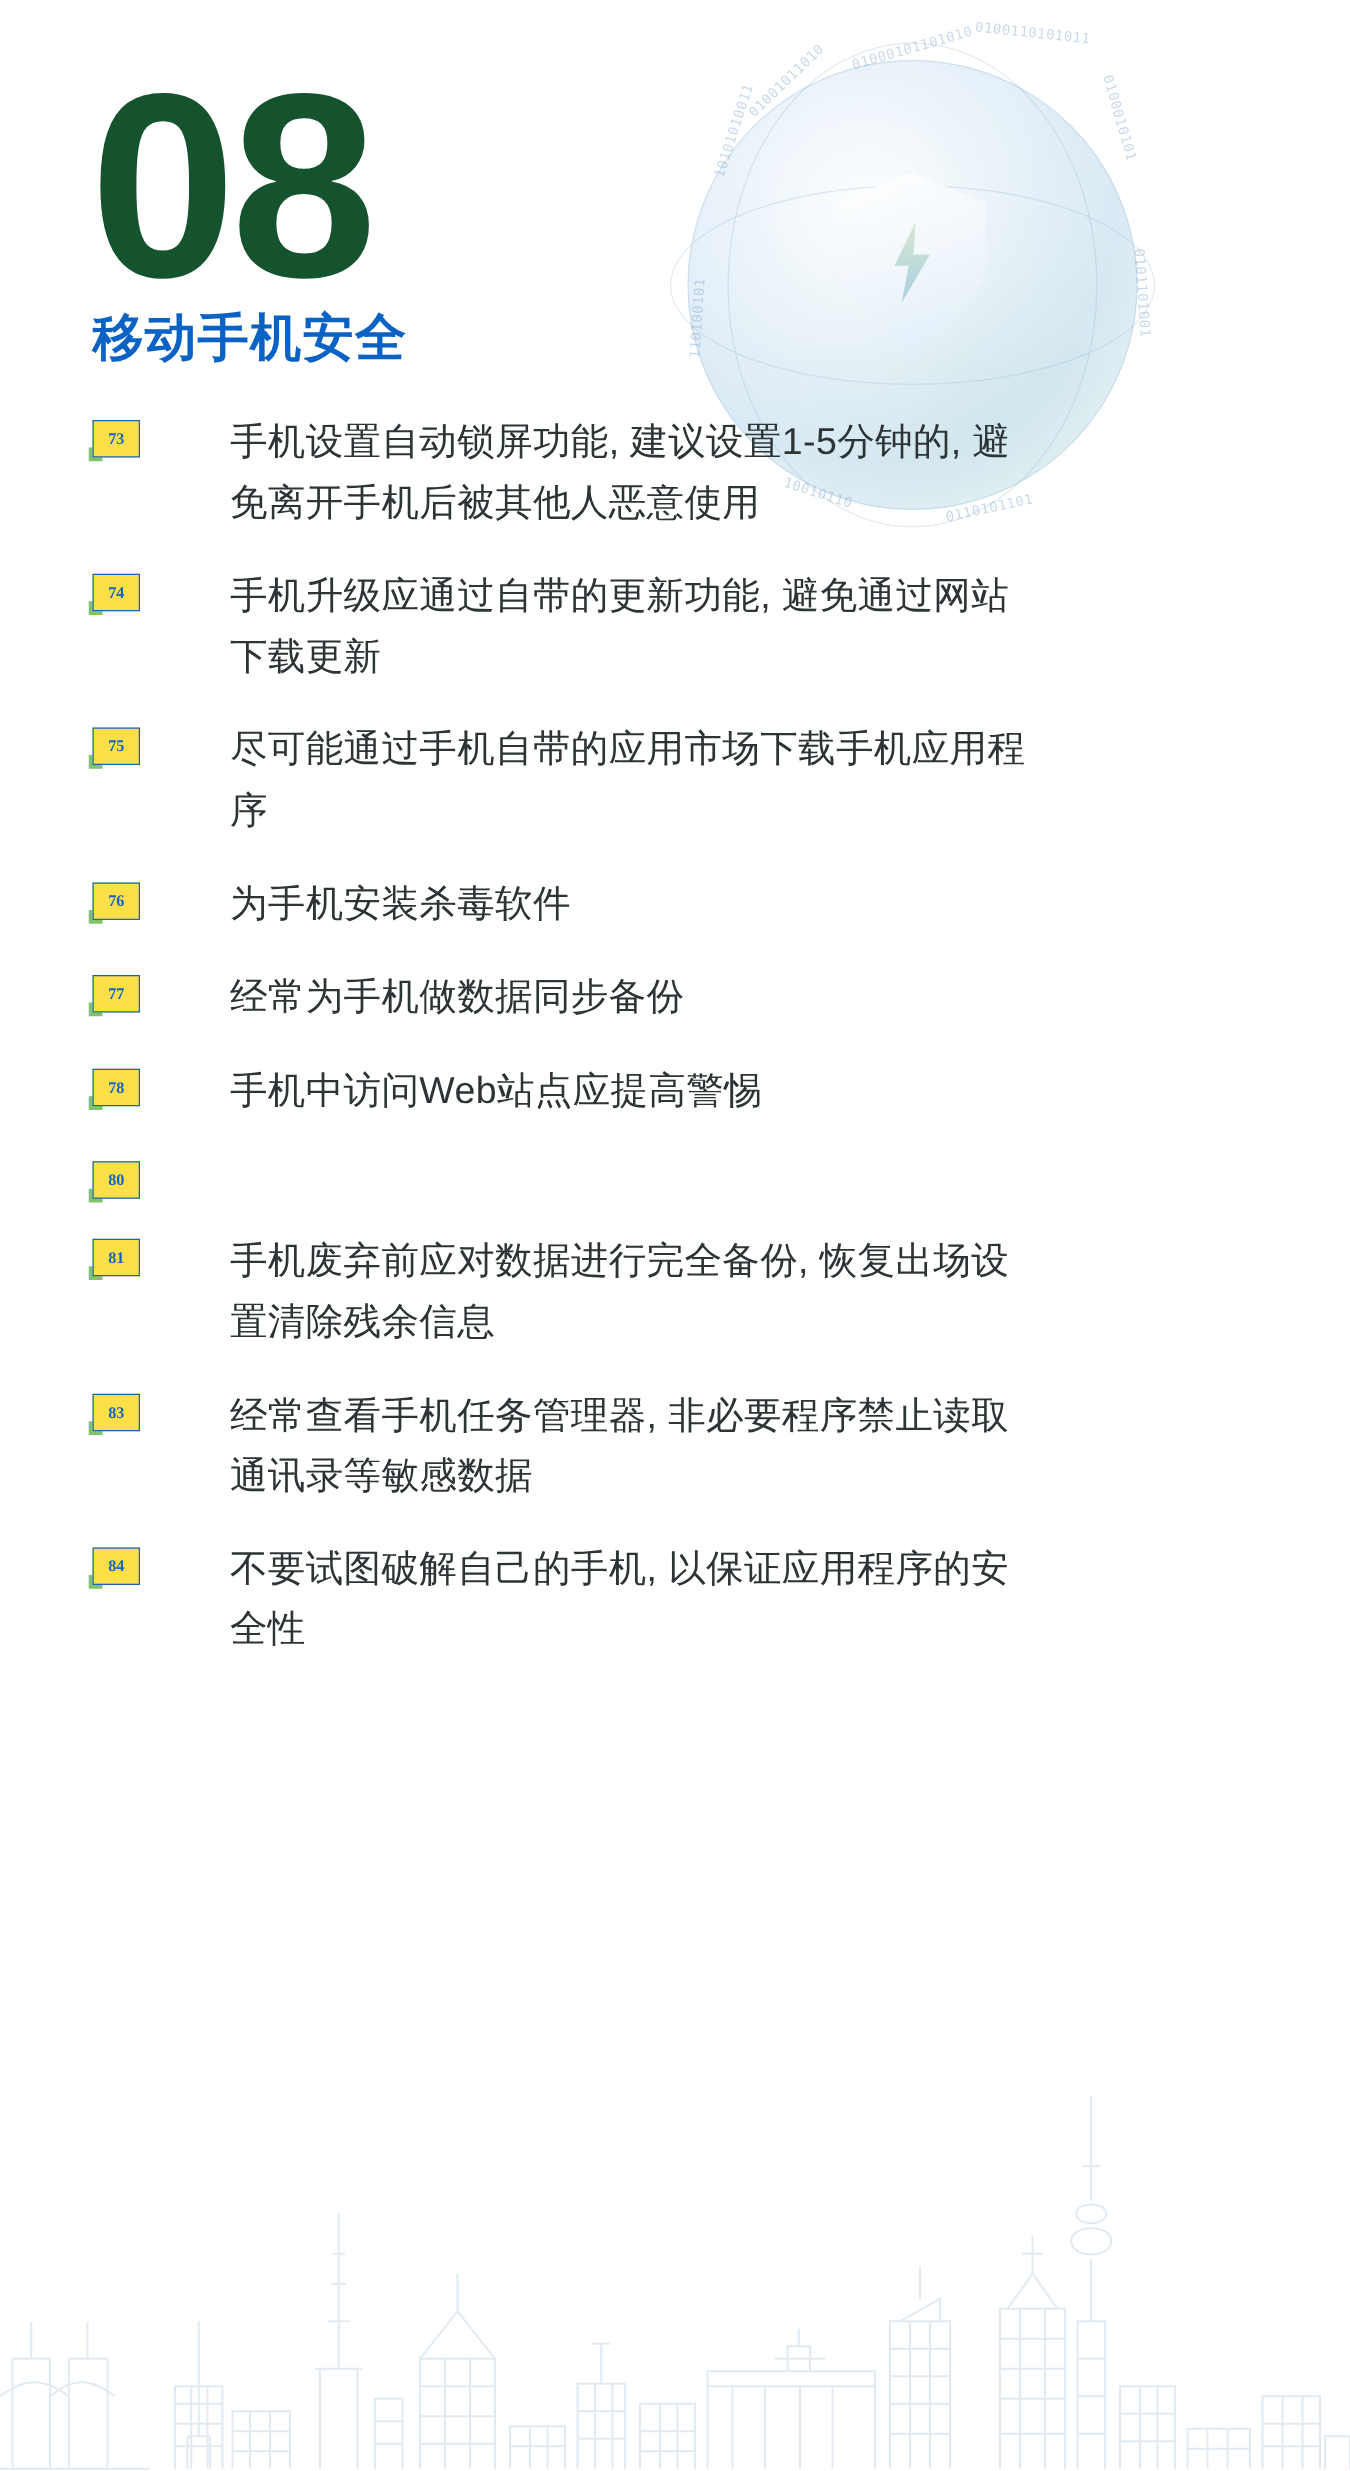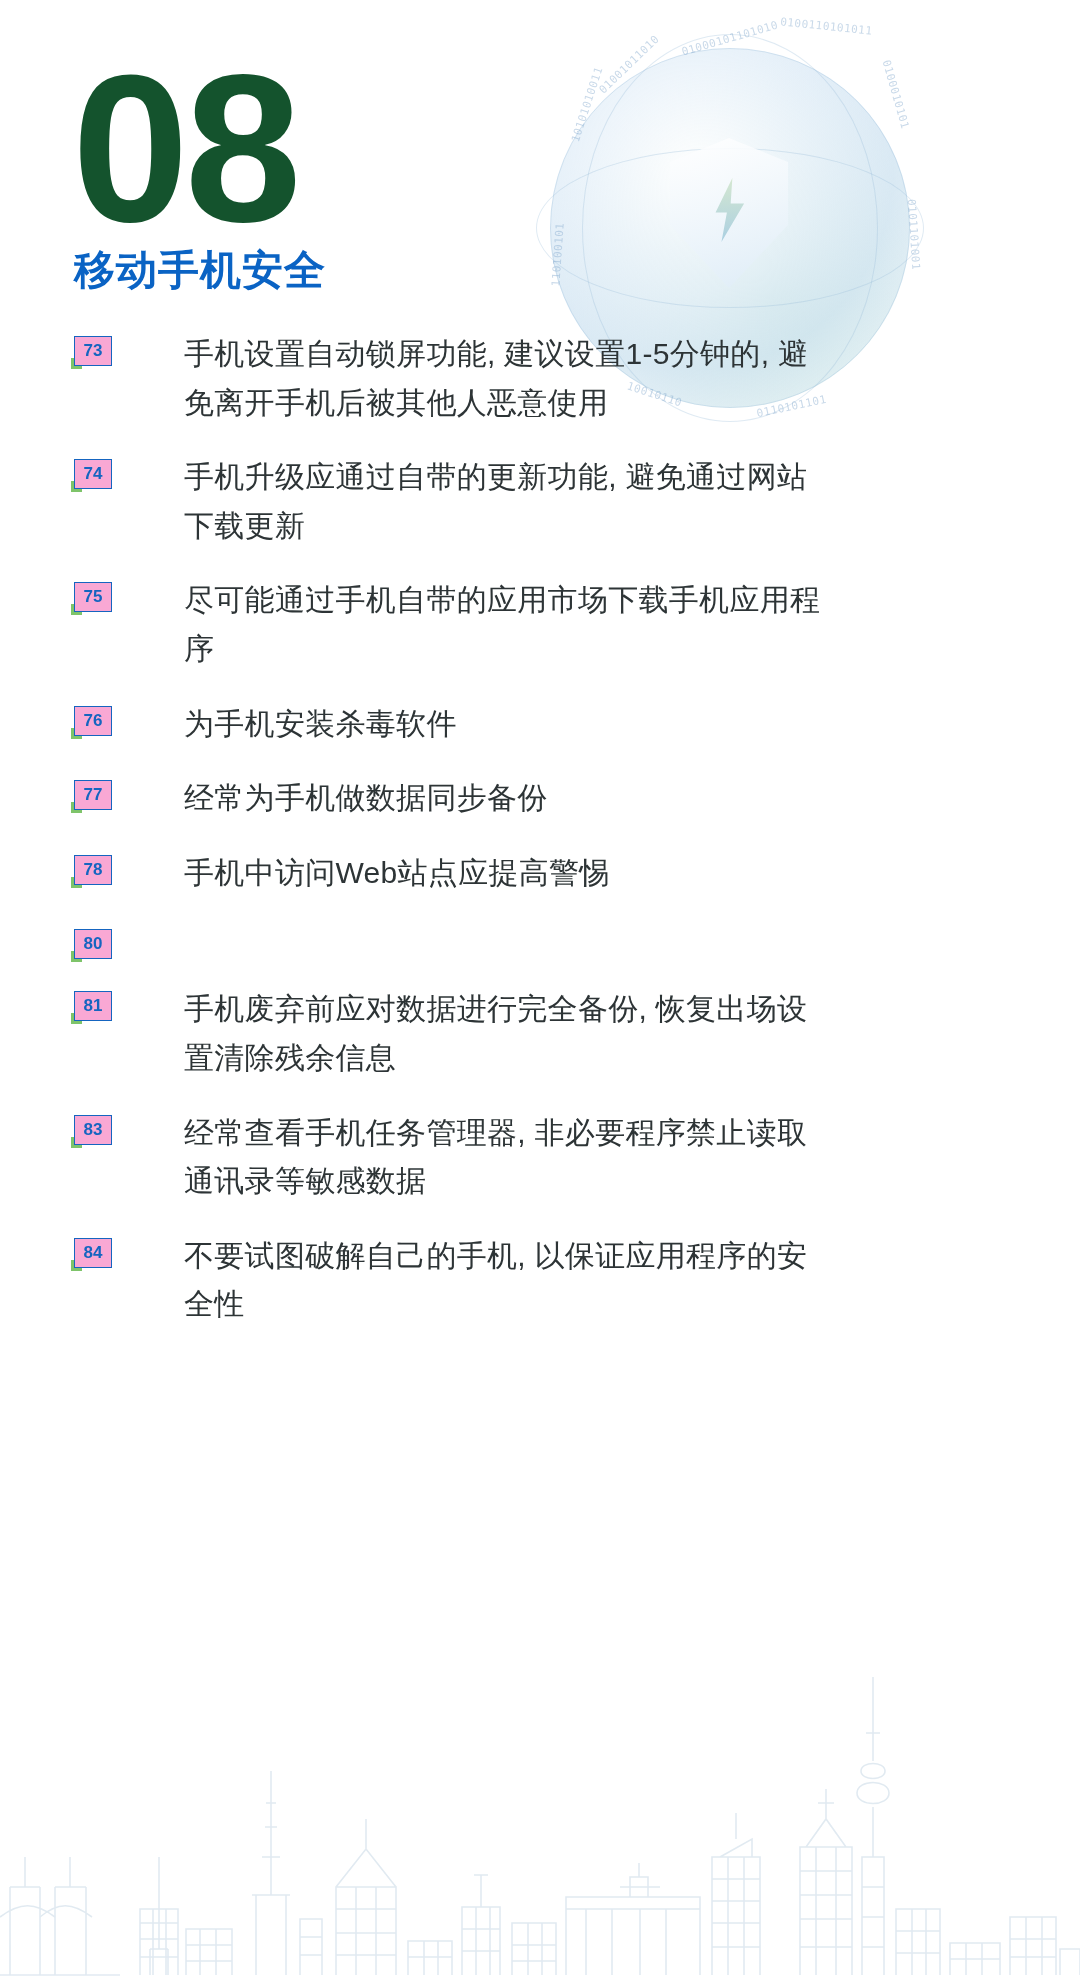--- a/index.html
+++ b/index.html
@@ -102,27 +102,27 @@
   }
   .num {
     flex: 0 0 auto;
     position: relative;
     width: 38px;
     height: 30px;
     margin-top: 6px;
     margin-right: 30px;
     border: 1.6px solid #1565c0;
     color: #1565c0;
-    font-size: 17px;
+    font-size: 13px;
     font-weight: 700;
     display: flex;
     align-items: center;
     justify-content: center;
-    font-family: Liberation Sans, sans-serif;
-    background: #f9a8d4;
+    font-family: Liberation Serif, serif;
+    background: #fde047;
   }
   .num::after {
     content: "";
     position: absolute;
     left: -4px;
     bottom: -4px;
     width: 11px;
     height: 11px;
     background: #7ec46a;
     z-index: -1;

